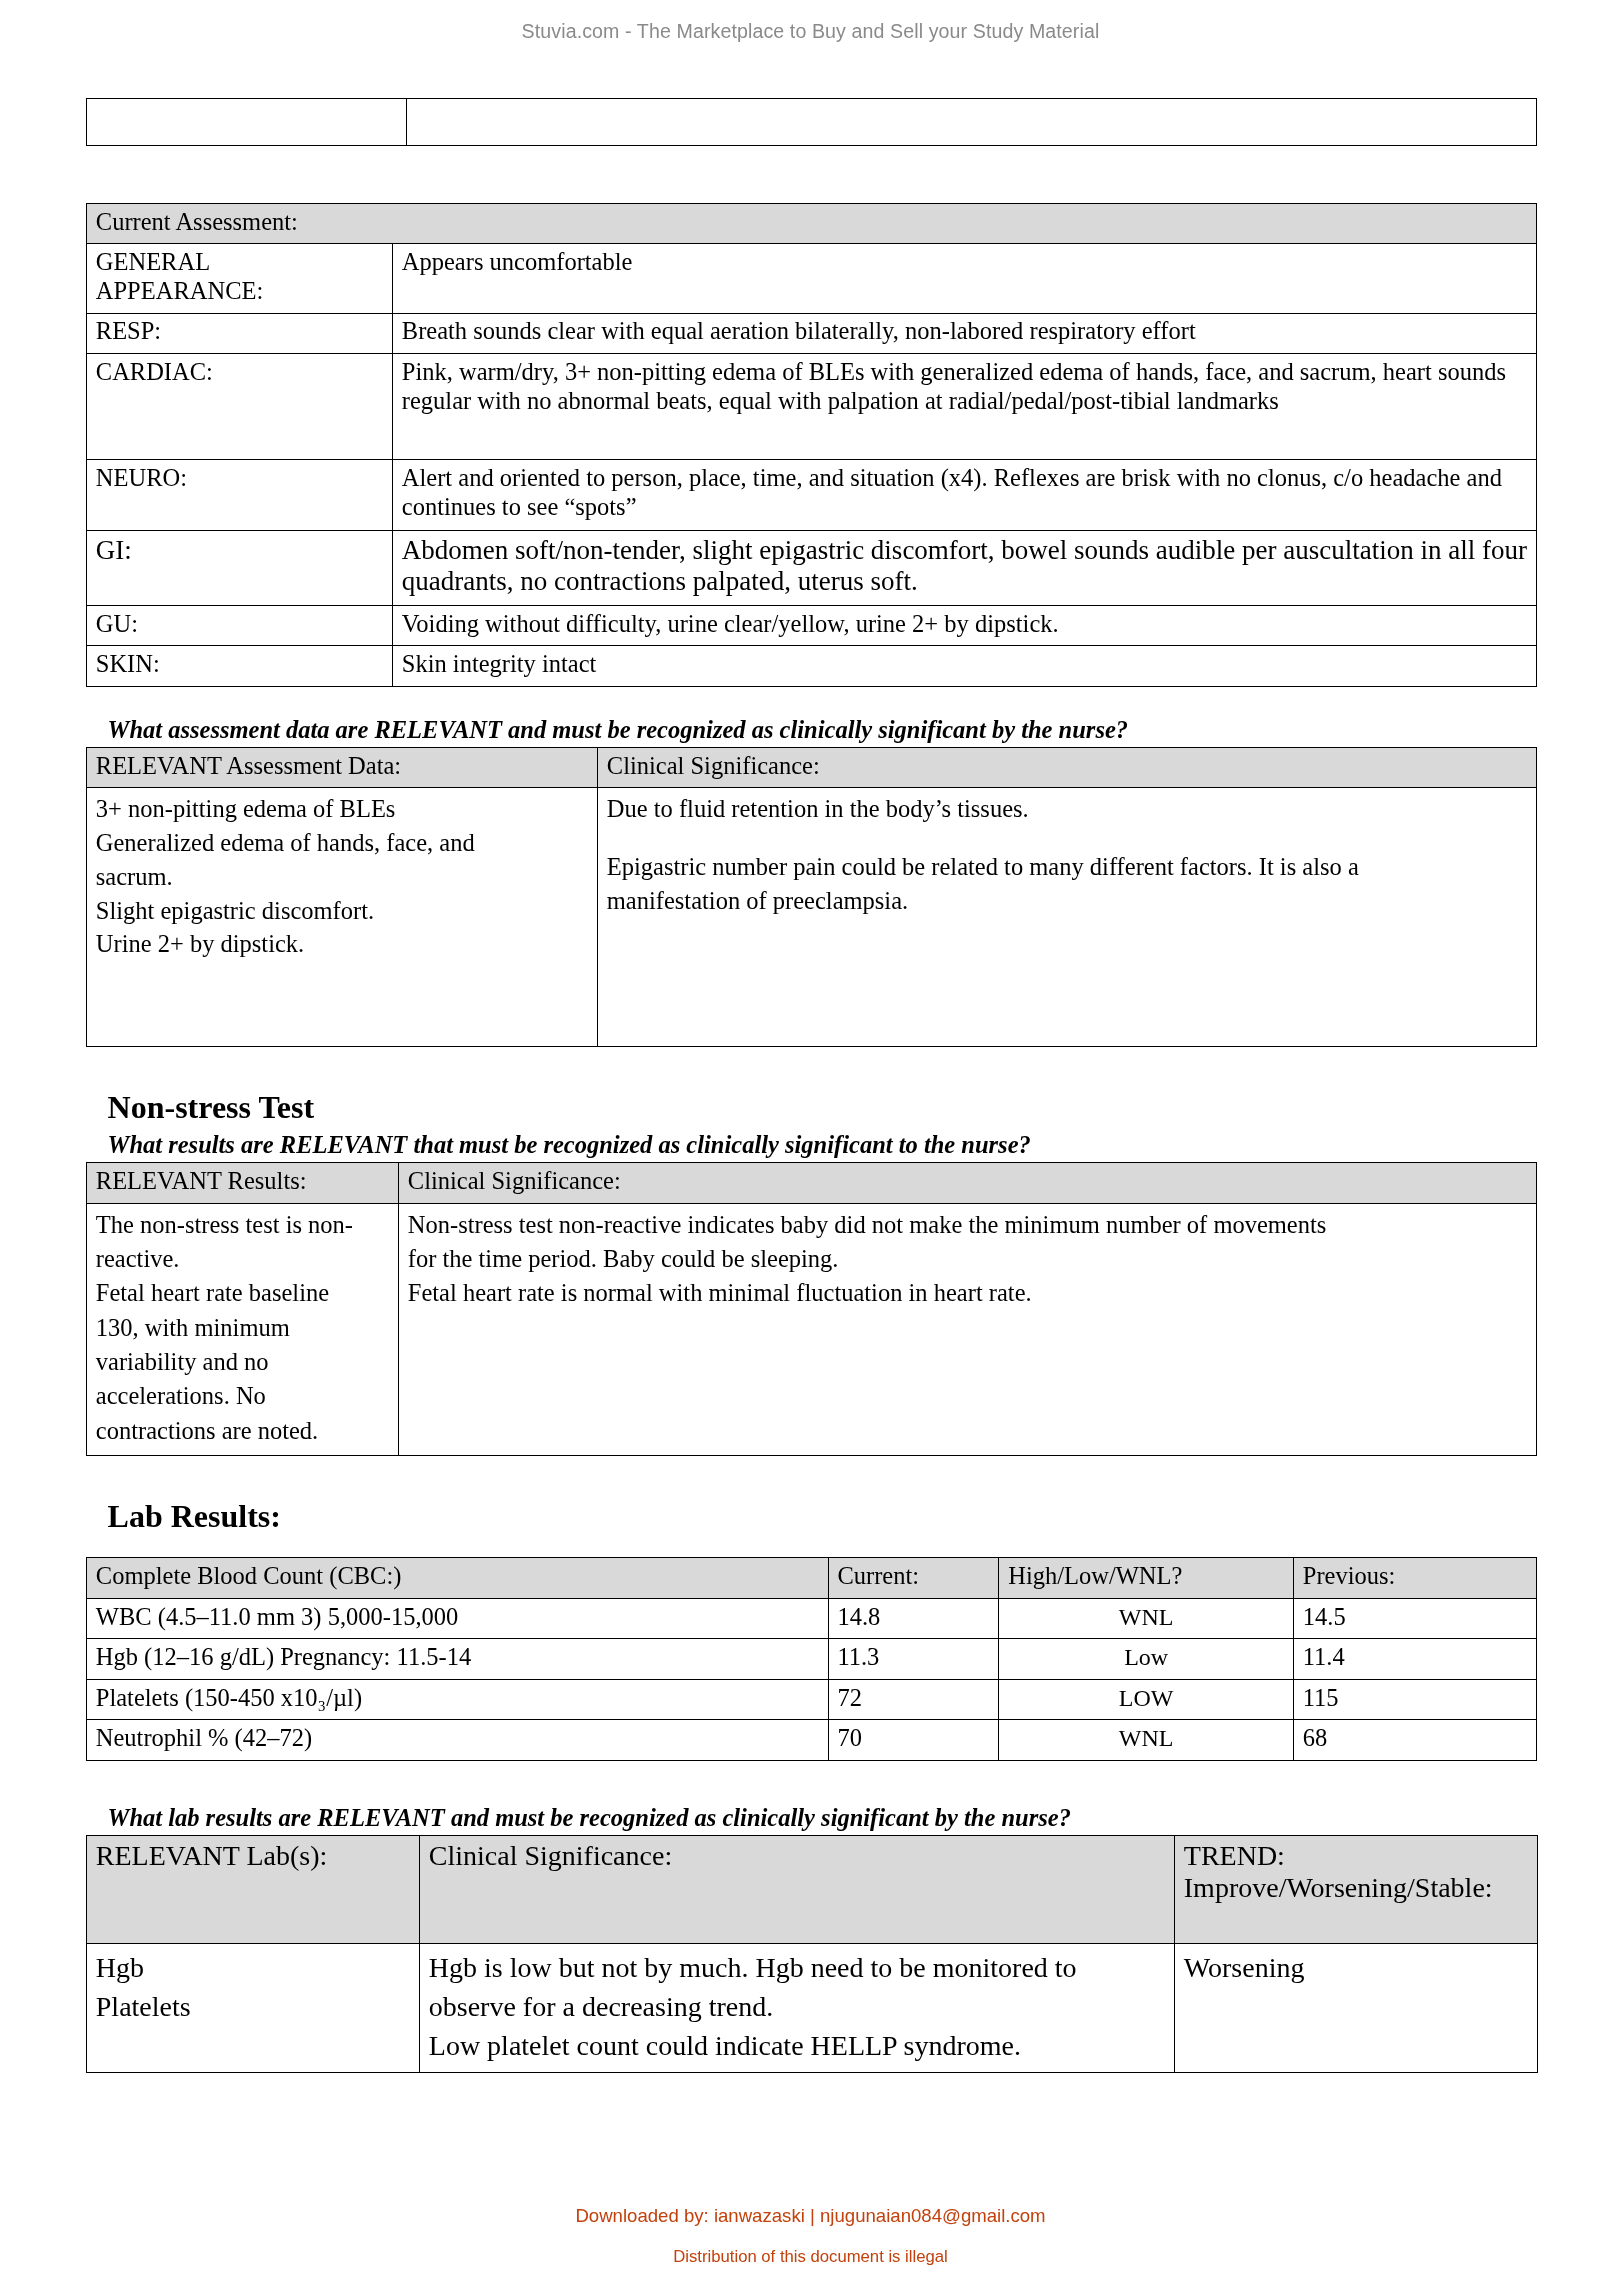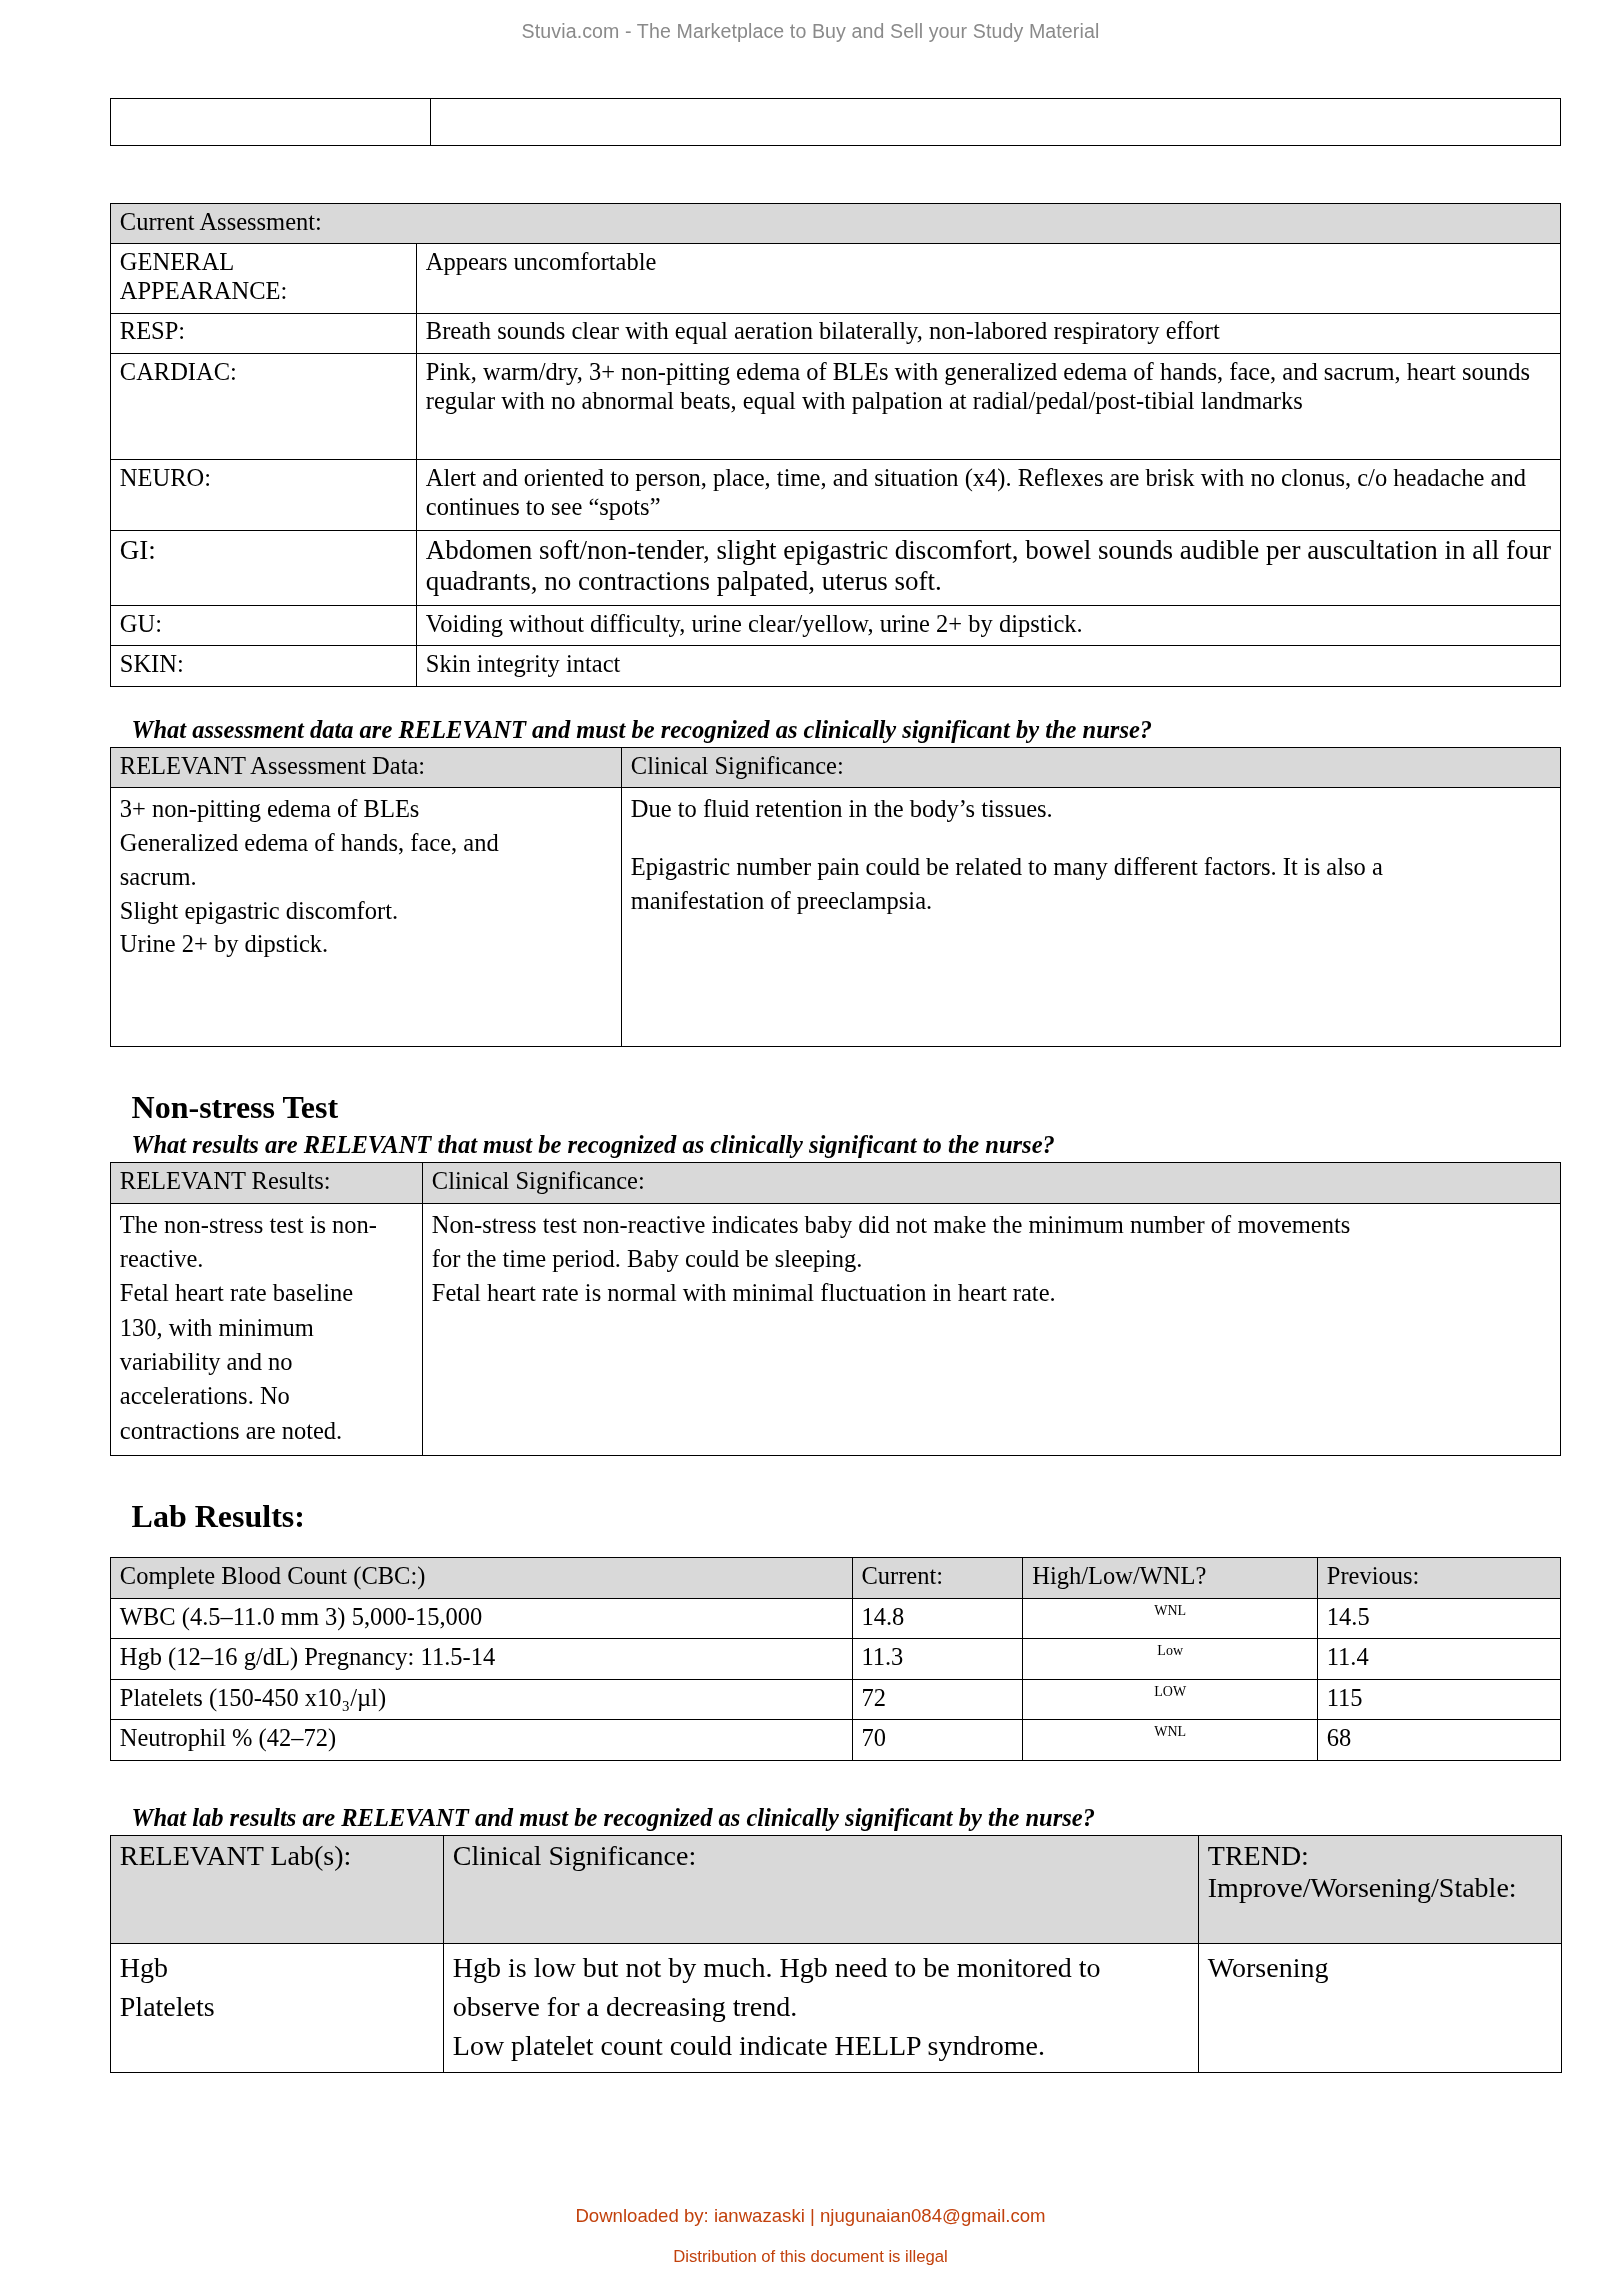--- a/index.html
+++ b/index.html
@@ -40,21 +40,21 @@
     text-align: center;
     font-family: "Liberation Sans", sans-serif;
     color: #c2410c;
   }
   .wm-footer-1 { top: 2205px; font-size: 18.6px; }
   .wm-footer-2 { top: 2247px; font-size: 16.7px; }
 
   
   .content {
     position: absolute;
-    left: 110px;
+    left: 86px;
     top: 98px;
     width: 1451px;
   }
 
   
   table.doc {
     border-collapse: collapse;
     width: 100%;
     table-layout: fixed;
   }
@@ -120,21 +120,21 @@
 
   
   .t-cbc { width: 1264px; font-size: 24.5px; padding-left: 29px; }
   .t-cbc .cc1 { width: 647px; }
   .t-cbc .cc2 { width: 149px; }
   .t-cbc .cc3 { width: 257px; }
   .t-cbc .cc4 { width: 212px; }
   .t-cbc td { padding: 2px 8.8px 4.9px 8.8px; }
   .t-cbc td.center-small {
     text-align: center;
-    font-size: 14px;
+    font-size: 24px;
   }
 
   
   .t-rellab { width: 1451px; font-size: 28px; }
   .t-rellab .lc1 { width: 333px; }
   .t-rellab .lc2 { width: 755px; }
   .t-rellab .lc3 { width: 363px; }
   .t-rellab td { padding: 2.9px 8.8px 5.9px 8.8px; }
   .t-rellab thead td { height: 108px; }
   .t-rellab .body-row td { height: 118px; }

